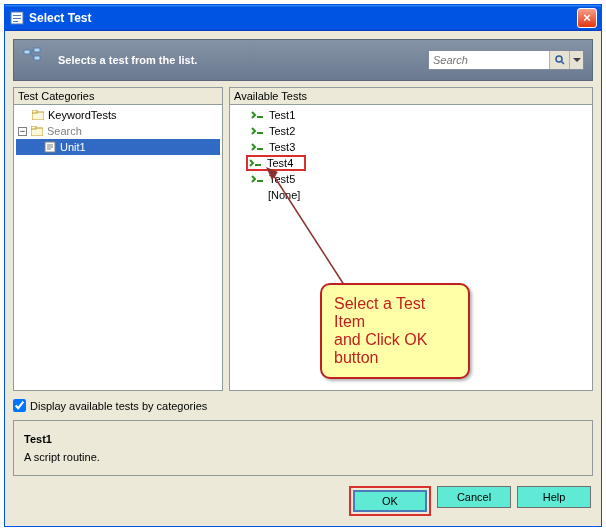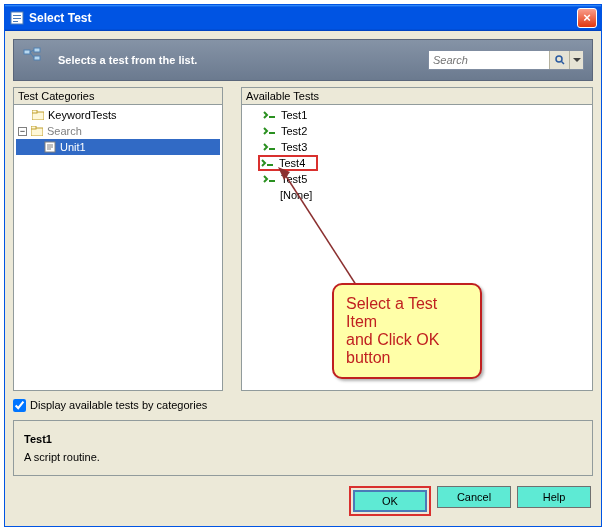--- a/index.html
+++ b/index.html
@@ -13,38 +13,38 @@
   .content { flex:1; display:flex; flex-direction:column; padding:8px; gap:6px; position:relative;border-radius:29px; }
 
   .header-bar { background:#6b7a8f; background:linear-gradient(to bottom,#8593a6 0%,#6b7a8f 100%); display:flex; align-items:center; padding:6px 8px; border:1px solid #5a667a; }
   .header-icon { width:28px; height:28px; margin-right:8px; }
   .header-text { color:#fff; font-weight:bold; font-size:11px; flex:1; }
   .search-wrap { display:flex; align-items:center; background:#fff; border:1px solid #7f8ca0; height:20px; }
   .search-input { border:none; outline:none; font-size:11px; font-style:italic; color:#808080; width:120px; padding:0 4px; height:18px; }
   .search-btn { width:20px; height:18px; background:#e6e3d5; border-left:1px solid #b5b29f; display:flex; align-items:center; justify-content:center; }
   .search-drop { width:14px; height:18px; background:#e6e3d5; border-left:1px solid #b5b29f; display:flex; align-items:center; justify-content:center; }
 
-  .main-split { display:flex; gap:18px; flex:1; min-height:0; }
+  .main-split { display:flex; gap:6px; flex:1; min-height:0; }
   .panel { display:flex; flex-direction:column; border:1px solid #919b9c; background:#fff; }
   .panel-label { padding:2px 4px; background:#ece9d8; font-size:11px; border-bottom:1px solid #919b9c; }
   .panel-body { flex:1; background:#fff; padding:2px; overflow:auto; position:relative; }
   .left-panel { width:210px; }
   .right-panel { flex:1; }
 
   .tree-item { display:flex; align-items:center; height:16px; padding:0 2px; font-size:11px; cursor:pointer; white-space:nowrap; }
   .tree-item.selected { background:#316ac5; color:#fff; }
   .tree-icon { width:16px; height:12px; display:inline-flex; align-items:center; justify-content:center; margin-right:2px; }
   .expand-box { width:9px; height:9px; border:1px solid #808080; font-size:9px; line-height:7px; text-align:center; margin-right:2px; background:#fff; color:#000; }
   .indent { display:inline-block; }
 
   .test-item { display:flex; align-items:center; height:16px; padding:0 2px; font-size:11px; cursor:pointer; }
   .test-item.highlighted { border:2px solid #d9302e; padding:0; }
   .test-icon { width:16px; height:14px; margin-right:3px; display:inline-flex; align-items:center; justify-content:center; }
 
-  .checkbox-row { display:flex; font-size:11px; padding:2px 0; }
+  .checkbox-row { display:flex; align-items:center; font-size:11px; padding:2px 0; }
   .checkbox-row input { margin:0 4px 0 0; }
 
   .info-panel { height:56px; border:1px solid #919b9c; background:#ece9d8; padding:8px 10px; display:flex; flex-direction:column; justify-content:center; }
   .info-title { font-weight:bold; font-size:11px; margin-bottom:6px; }
   .info-desc { font-size:11px; }
 
   .button-row { display:flex; justify-content:flex-end; gap:6px; padding:4px 2px 2px; }
   .btn { width:74px; height:22px; background:#5eead4; border:1px solid #707070; font-size:11px; cursor:pointer; }
   .ok-highlight { border:2px solid #d9302e; padding:2px; display:inline-block; }
 

